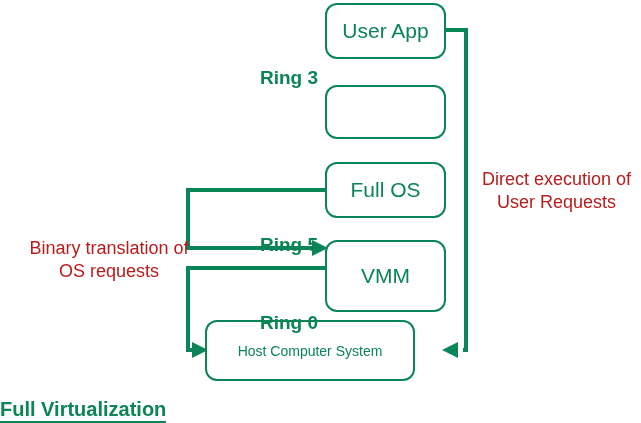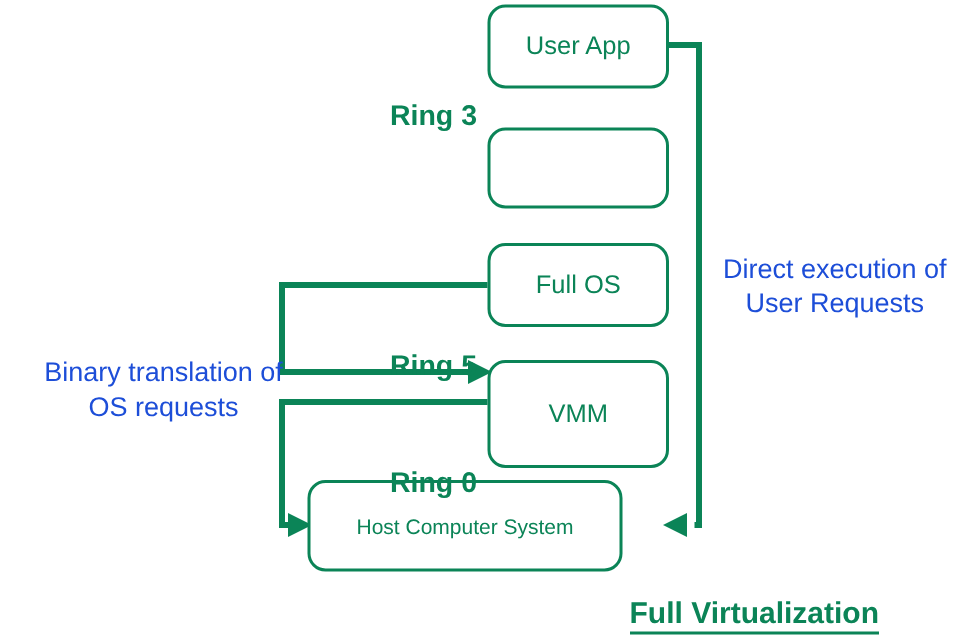--- a/index.html
+++ b/index.html
@@ -28,21 +28,21 @@
   .node {
     position: absolute;
     box-sizing: border-box;
     border: 2px solid #0b8457;
     border-radius: 12px;
     background: #ffffff;
     display: flex;
     align-items: center;
     justify-content: center;
     color: #0b8457;
-    font-size: 17px;
+    font-size: 21px;
     font-family: "Liberation Sans", sans-serif;
     white-space: nowrap;
   }
   .node-user-app  { left: 325px; top: 3px;   width: 121px; height: 56px; }
   .node-ring2     { left: 325px; top: 85px;  width: 121px; height: 54px; }
   .node-guest-os  { left: 325px; top: 162px; width: 121px; height: 56px; }
   .node-vmm       { left: 325px; top: 240px; width: 121px; height: 72px; }
   .node-host      { left: 205px; top: 320px; width: 210px; height: 61px; font-size: 14px; }
 
   .ring-label {
@@ -55,36 +55,36 @@
     text-align: right;
     margin-top: 48px;
   }
   .ring-3 { left: 180px; top: 19px;  width: 138px; }
   .ring-2 { left: 180px; top: 101px; width: 138px; }
   .ring-1 { left: 180px; top: 186px; width: 138px; }
   .ring-0 { left: 180px; top: 264px; width: 138px; }
 
   .side-label {
     position: absolute;
-    color: #1d4ed8;
+    color: #b91c1c;
     font-size: 18px;
     line-height: 23px;
     font-family: "Liberation Sans", sans-serif;
     text-align: center;
     white-space: pre-line;
   }
   .label-binary { left: 16px;   top: 237px; width: 186px; }
   .label-direct { left: 474px; top: 168px; width: 165px; }
 
   .title {
     position: absolute;
     left: 0;
     top: 398px;
     width: 586px;
-    text-align: right;
+    text-align: left;
     color: #0b8457;
     font-size: 20px;
     font-weight: bold;
     font-family: "Liberation Sans", sans-serif;
   }
   .title span {
     border-bottom: 2px solid #0b8457;
     padding-bottom: 1px;
   }
 </style>

